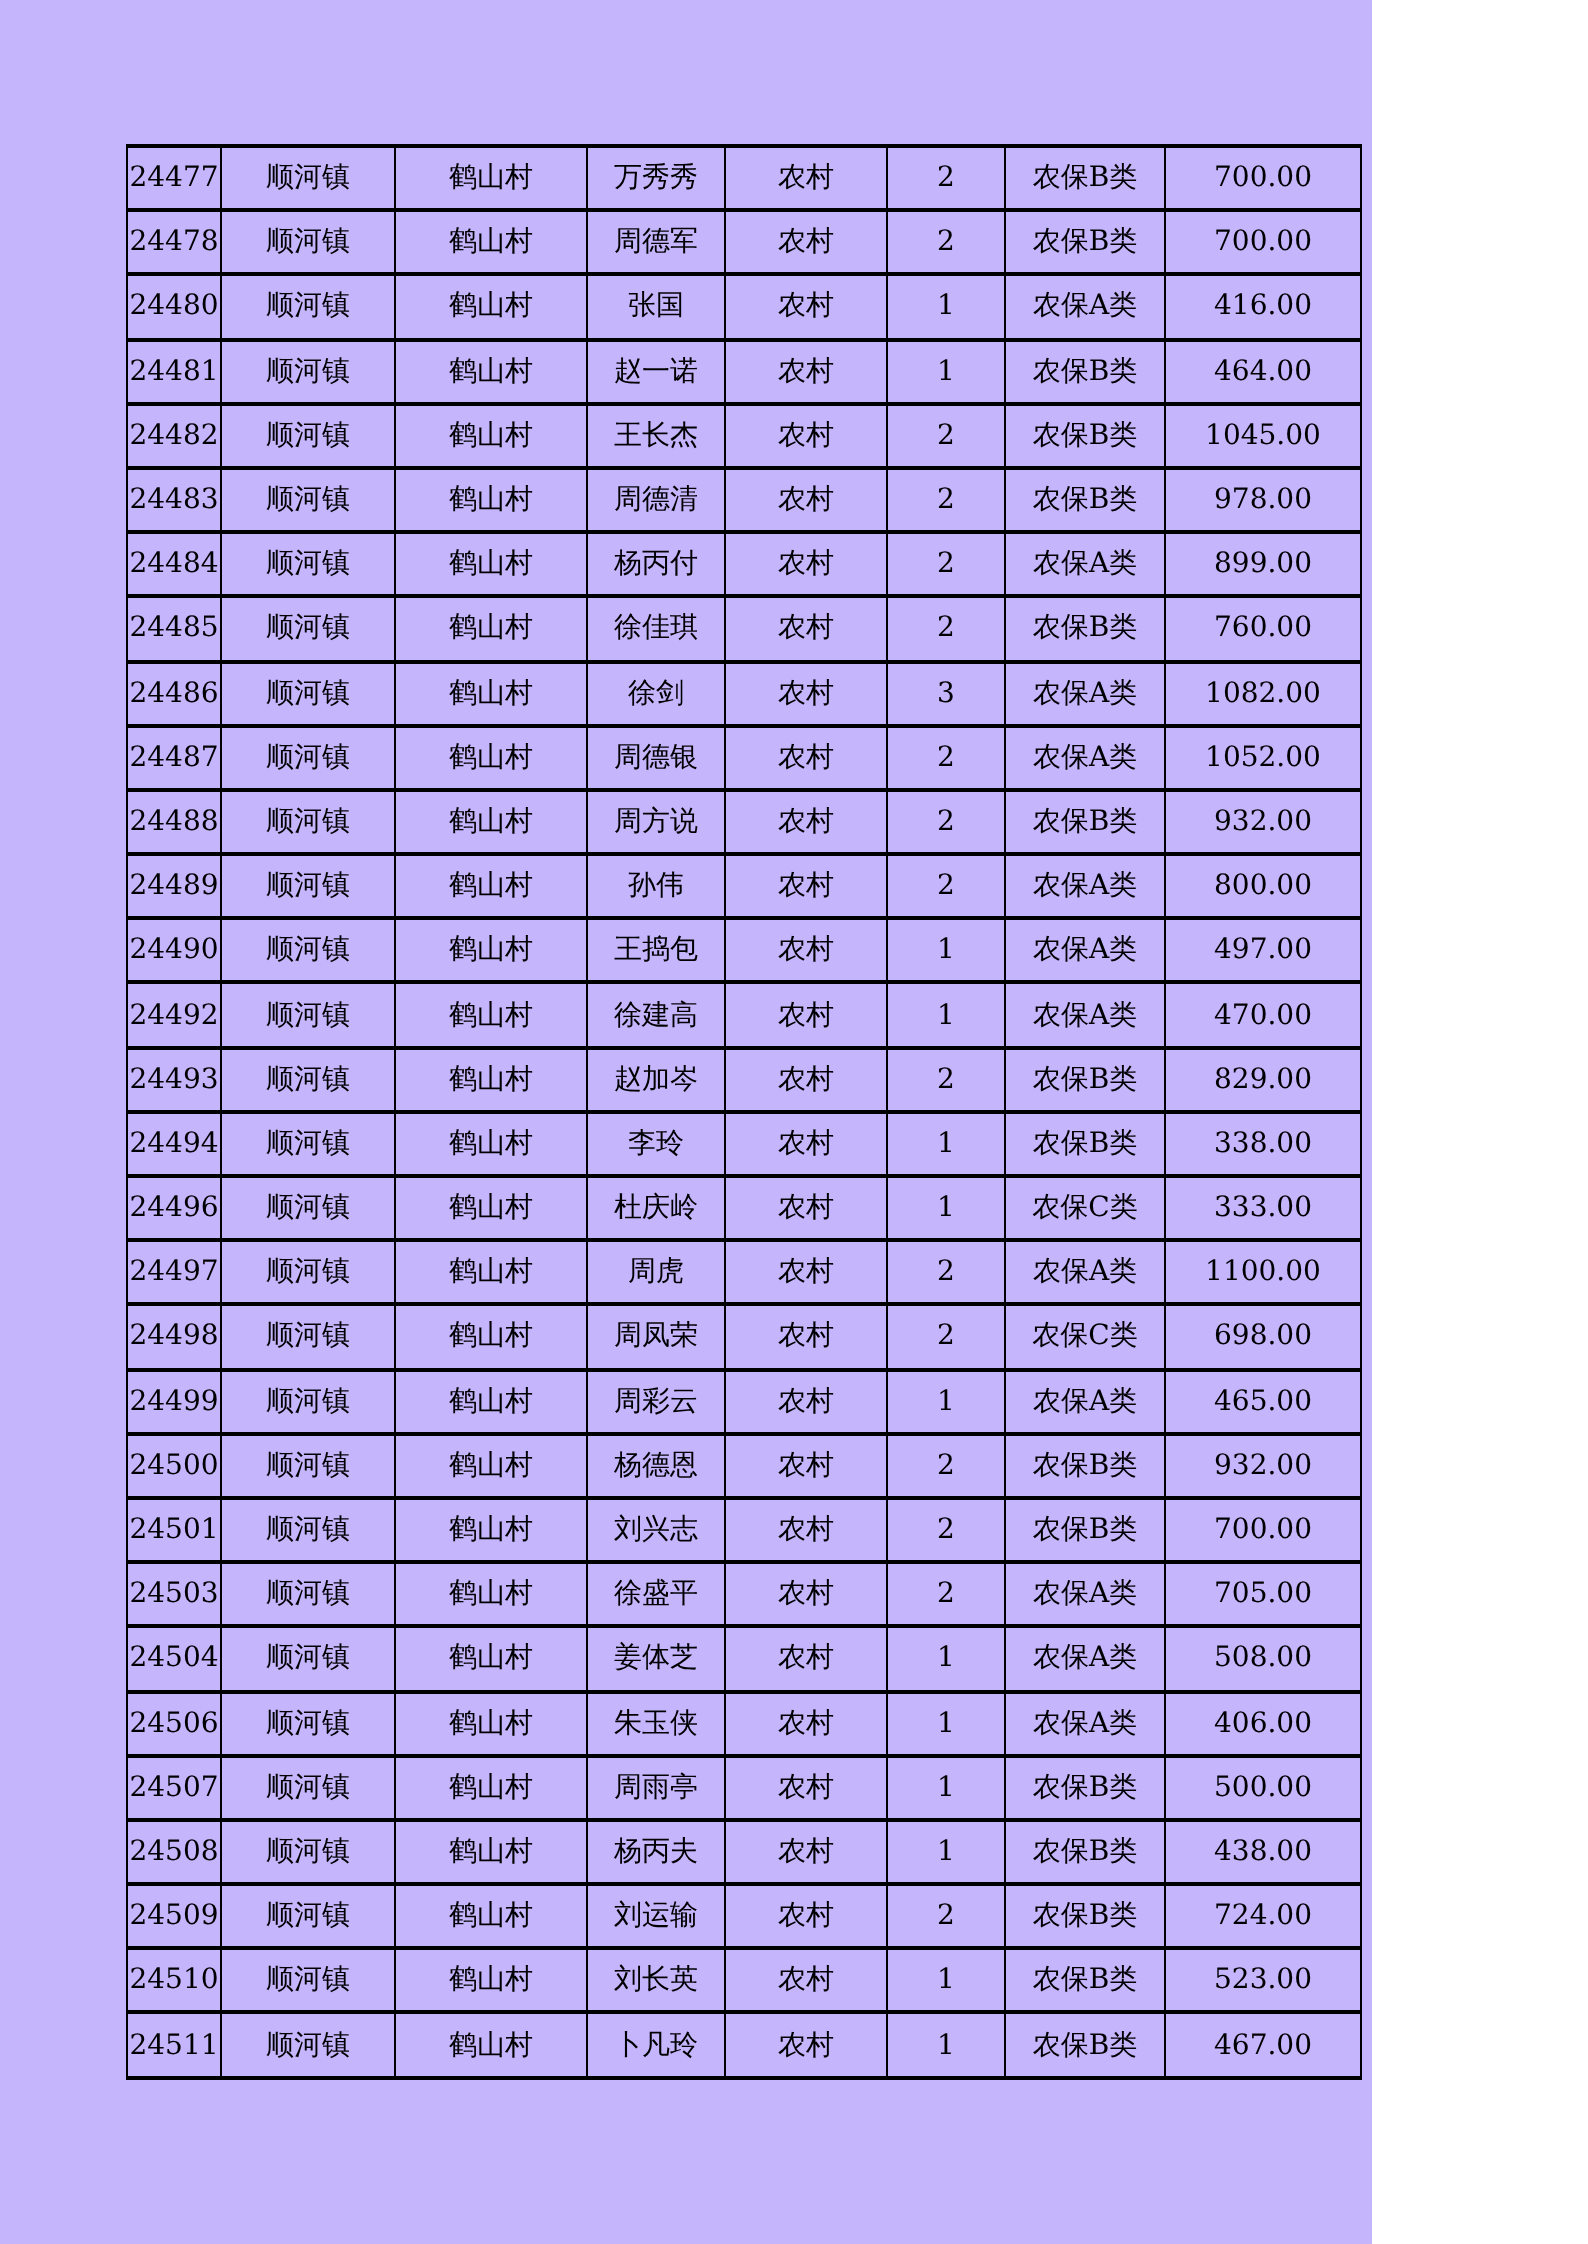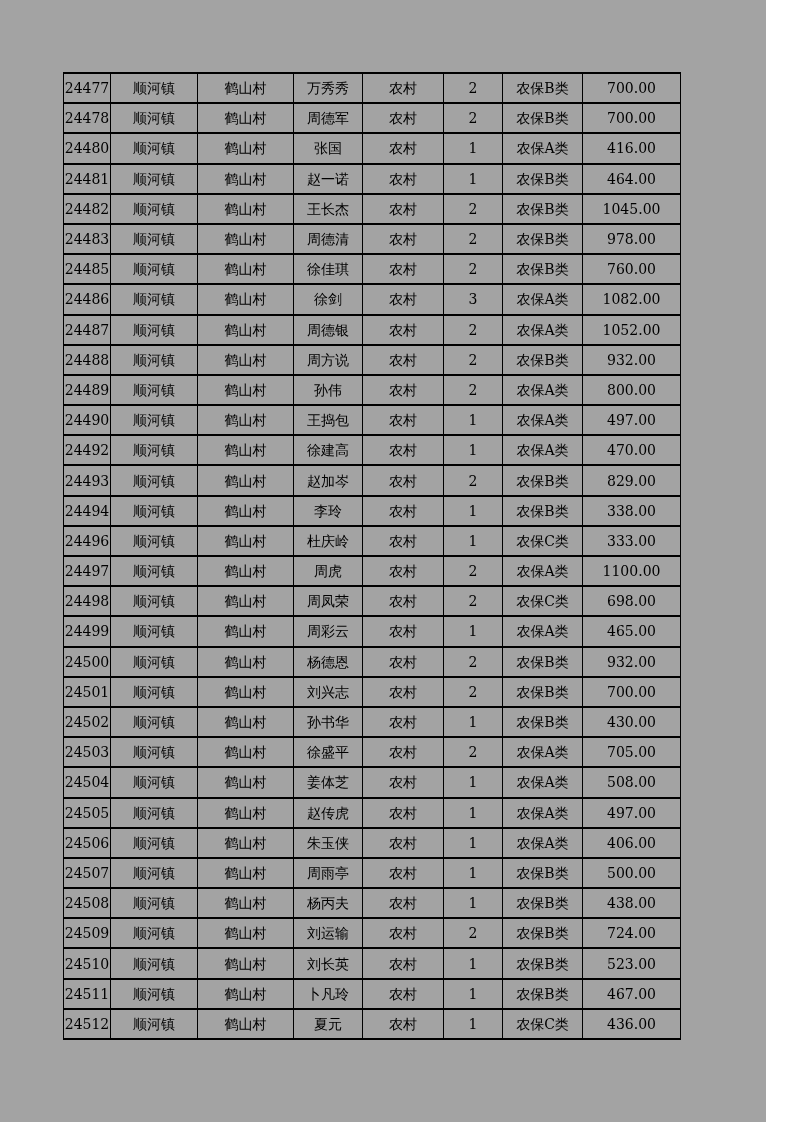--- a/index.html
+++ b/index.html
@@ -2,23 +2,23 @@
 <html><head>
 <meta charset="utf-8">
 <style>
   html, body {
     margin: 0;
     padding: 0;
     background: #ffffff;
   }
   .page {
     position: relative;
-    width: 766px;
+    width: 686px;
     height: 1122px;
-    background: #a3a3a3;
+    background: #c4b5fd;
     overflow: hidden;
     font-family: "DejaVu Serif", "Liberation Serif", serif;
     color: #000000;
   }
   table.roster {
     position: absolute;
     left: 63px;
     top: 72px;
     width: 617px;
     height: 968px;
@@ -113,20 +113,30 @@
     <td>24483</td>
     <td>顺河镇</td>
     <td>鹤山村</td>
     <td>周德清</td>
     <td>农村</td>
     <td>2</td>
     <td>农保B类</td>
     <td>978.00</td>
   </tr>
         <tr>
+    <td>24484</td>
+    <td>顺河镇</td>
+    <td>鹤山村</td>
+    <td>杨丙付</td>
+    <td>农村</td>
+    <td>2</td>
+    <td>农保A类</td>
+    <td>899.00</td>
+  </tr>
+        <tr>
     <td>24485</td>
     <td>顺河镇</td>
     <td>鹤山村</td>
     <td>徐佳琪</td>
     <td>农村</td>
     <td>2</td>
     <td>农保B类</td>
     <td>760.00</td>
   </tr>
         <tr>
@@ -263,60 +273,40 @@
     <td>24501</td>
     <td>顺河镇</td>
     <td>鹤山村</td>
     <td>刘兴志</td>
     <td>农村</td>
     <td>2</td>
     <td>农保B类</td>
     <td>700.00</td>
   </tr>
         <tr>
-    <td>24502</td>
-    <td>顺河镇</td>
-    <td>鹤山村</td>
-    <td>孙书华</td>
-    <td>农村</td>
-    <td>1</td>
-    <td>农保B类</td>
-    <td>430.00</td>
-  </tr>
-        <tr>
     <td>24503</td>
     <td>顺河镇</td>
     <td>鹤山村</td>
     <td>徐盛平</td>
     <td>农村</td>
     <td>2</td>
     <td>农保A类</td>
     <td>705.00</td>
   </tr>
         <tr>
     <td>24504</td>
     <td>顺河镇</td>
     <td>鹤山村</td>
     <td>姜体芝</td>
     <td>农村</td>
     <td>1</td>
     <td>农保A类</td>
     <td>508.00</td>
   </tr>
         <tr>
-    <td>24505</td>
-    <td>顺河镇</td>
-    <td>鹤山村</td>
-    <td>赵传虎</td>
-    <td>农村</td>
-    <td>1</td>
-    <td>农保A类</td>
-    <td>497.00</td>
-  </tr>
-        <tr>
     <td>24506</td>
     <td>顺河镇</td>
     <td>鹤山村</td>
     <td>朱玉侠</td>
     <td>农村</td>
     <td>1</td>
     <td>农保A类</td>
     <td>406.00</td>
   </tr>
         <tr>
@@ -361,26 +351,16 @@
   </tr>
         <tr>
     <td>24511</td>
     <td>顺河镇</td>
     <td>鹤山村</td>
     <td>卜凡玲</td>
     <td>农村</td>
     <td>1</td>
     <td>农保B类</td>
     <td>467.00</td>
-  </tr>
-        <tr>
-    <td>24512</td>
-    <td>顺河镇</td>
-    <td>鹤山村</td>
-    <td>夏元</td>
-    <td>农村</td>
-    <td>1</td>
-    <td>农保C类</td>
-    <td>436.00</td>
   </tr>
       </tbody>
   </table>
 </div>
 
 </body></html>

